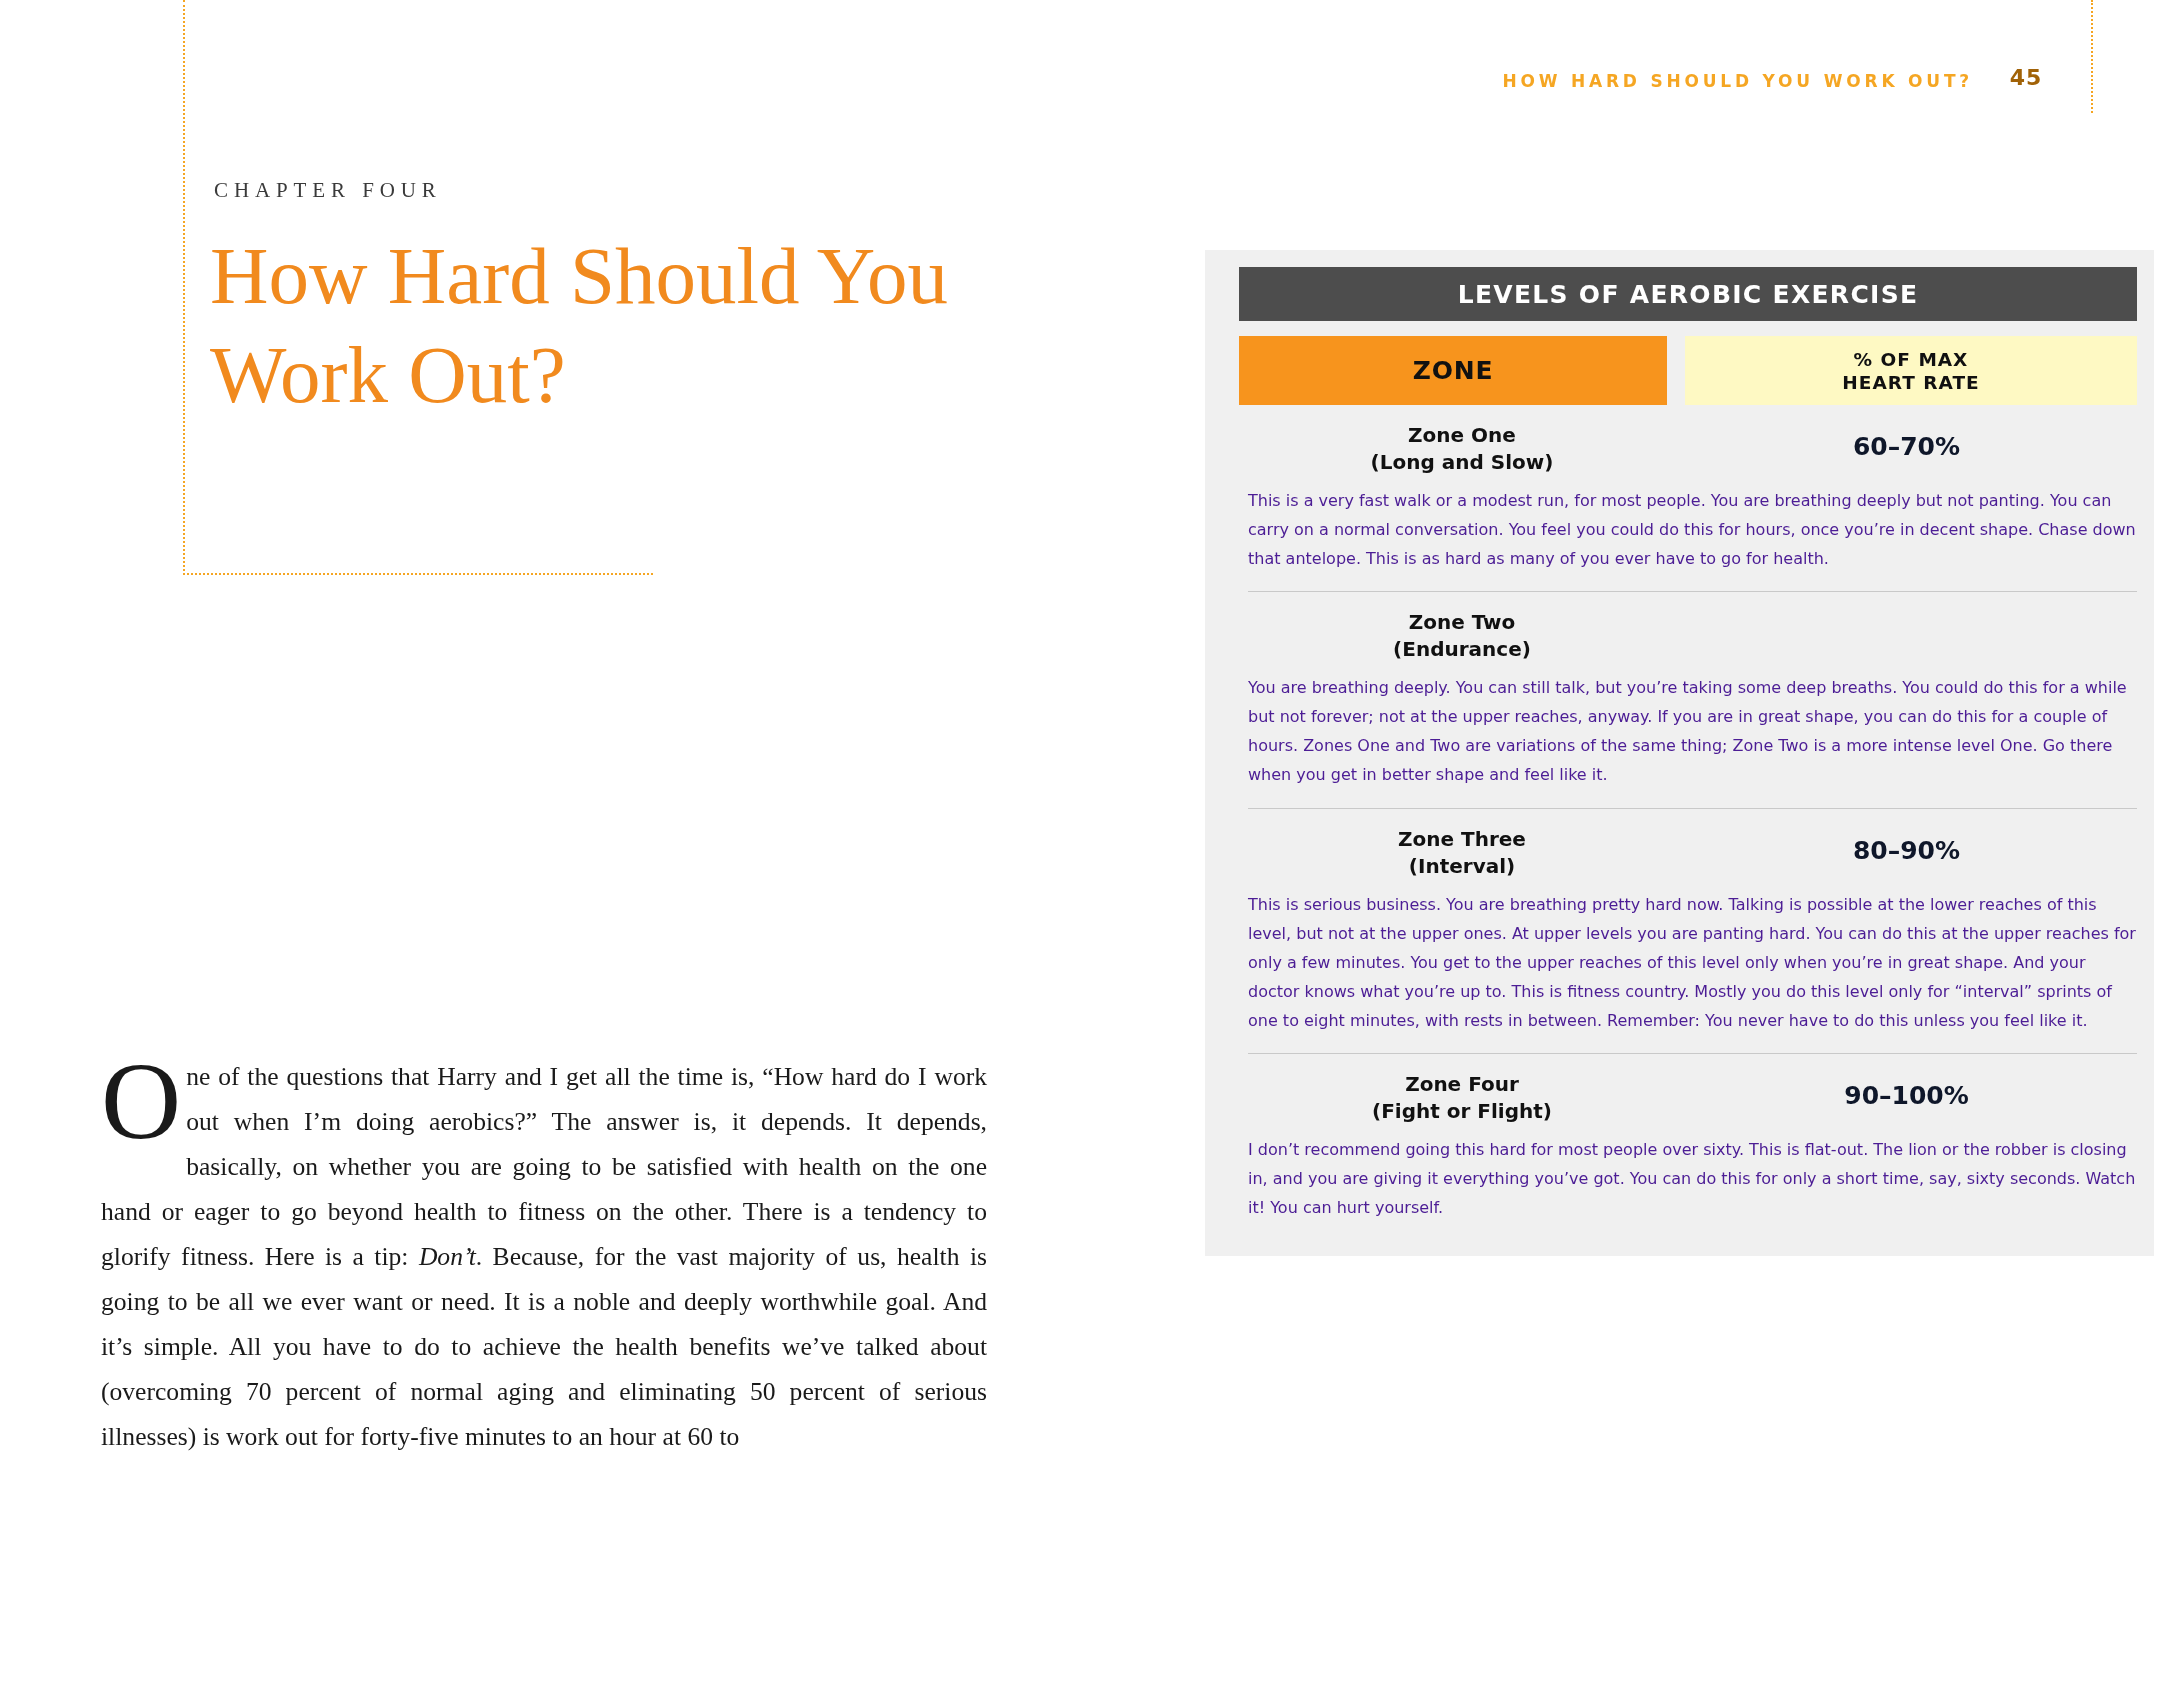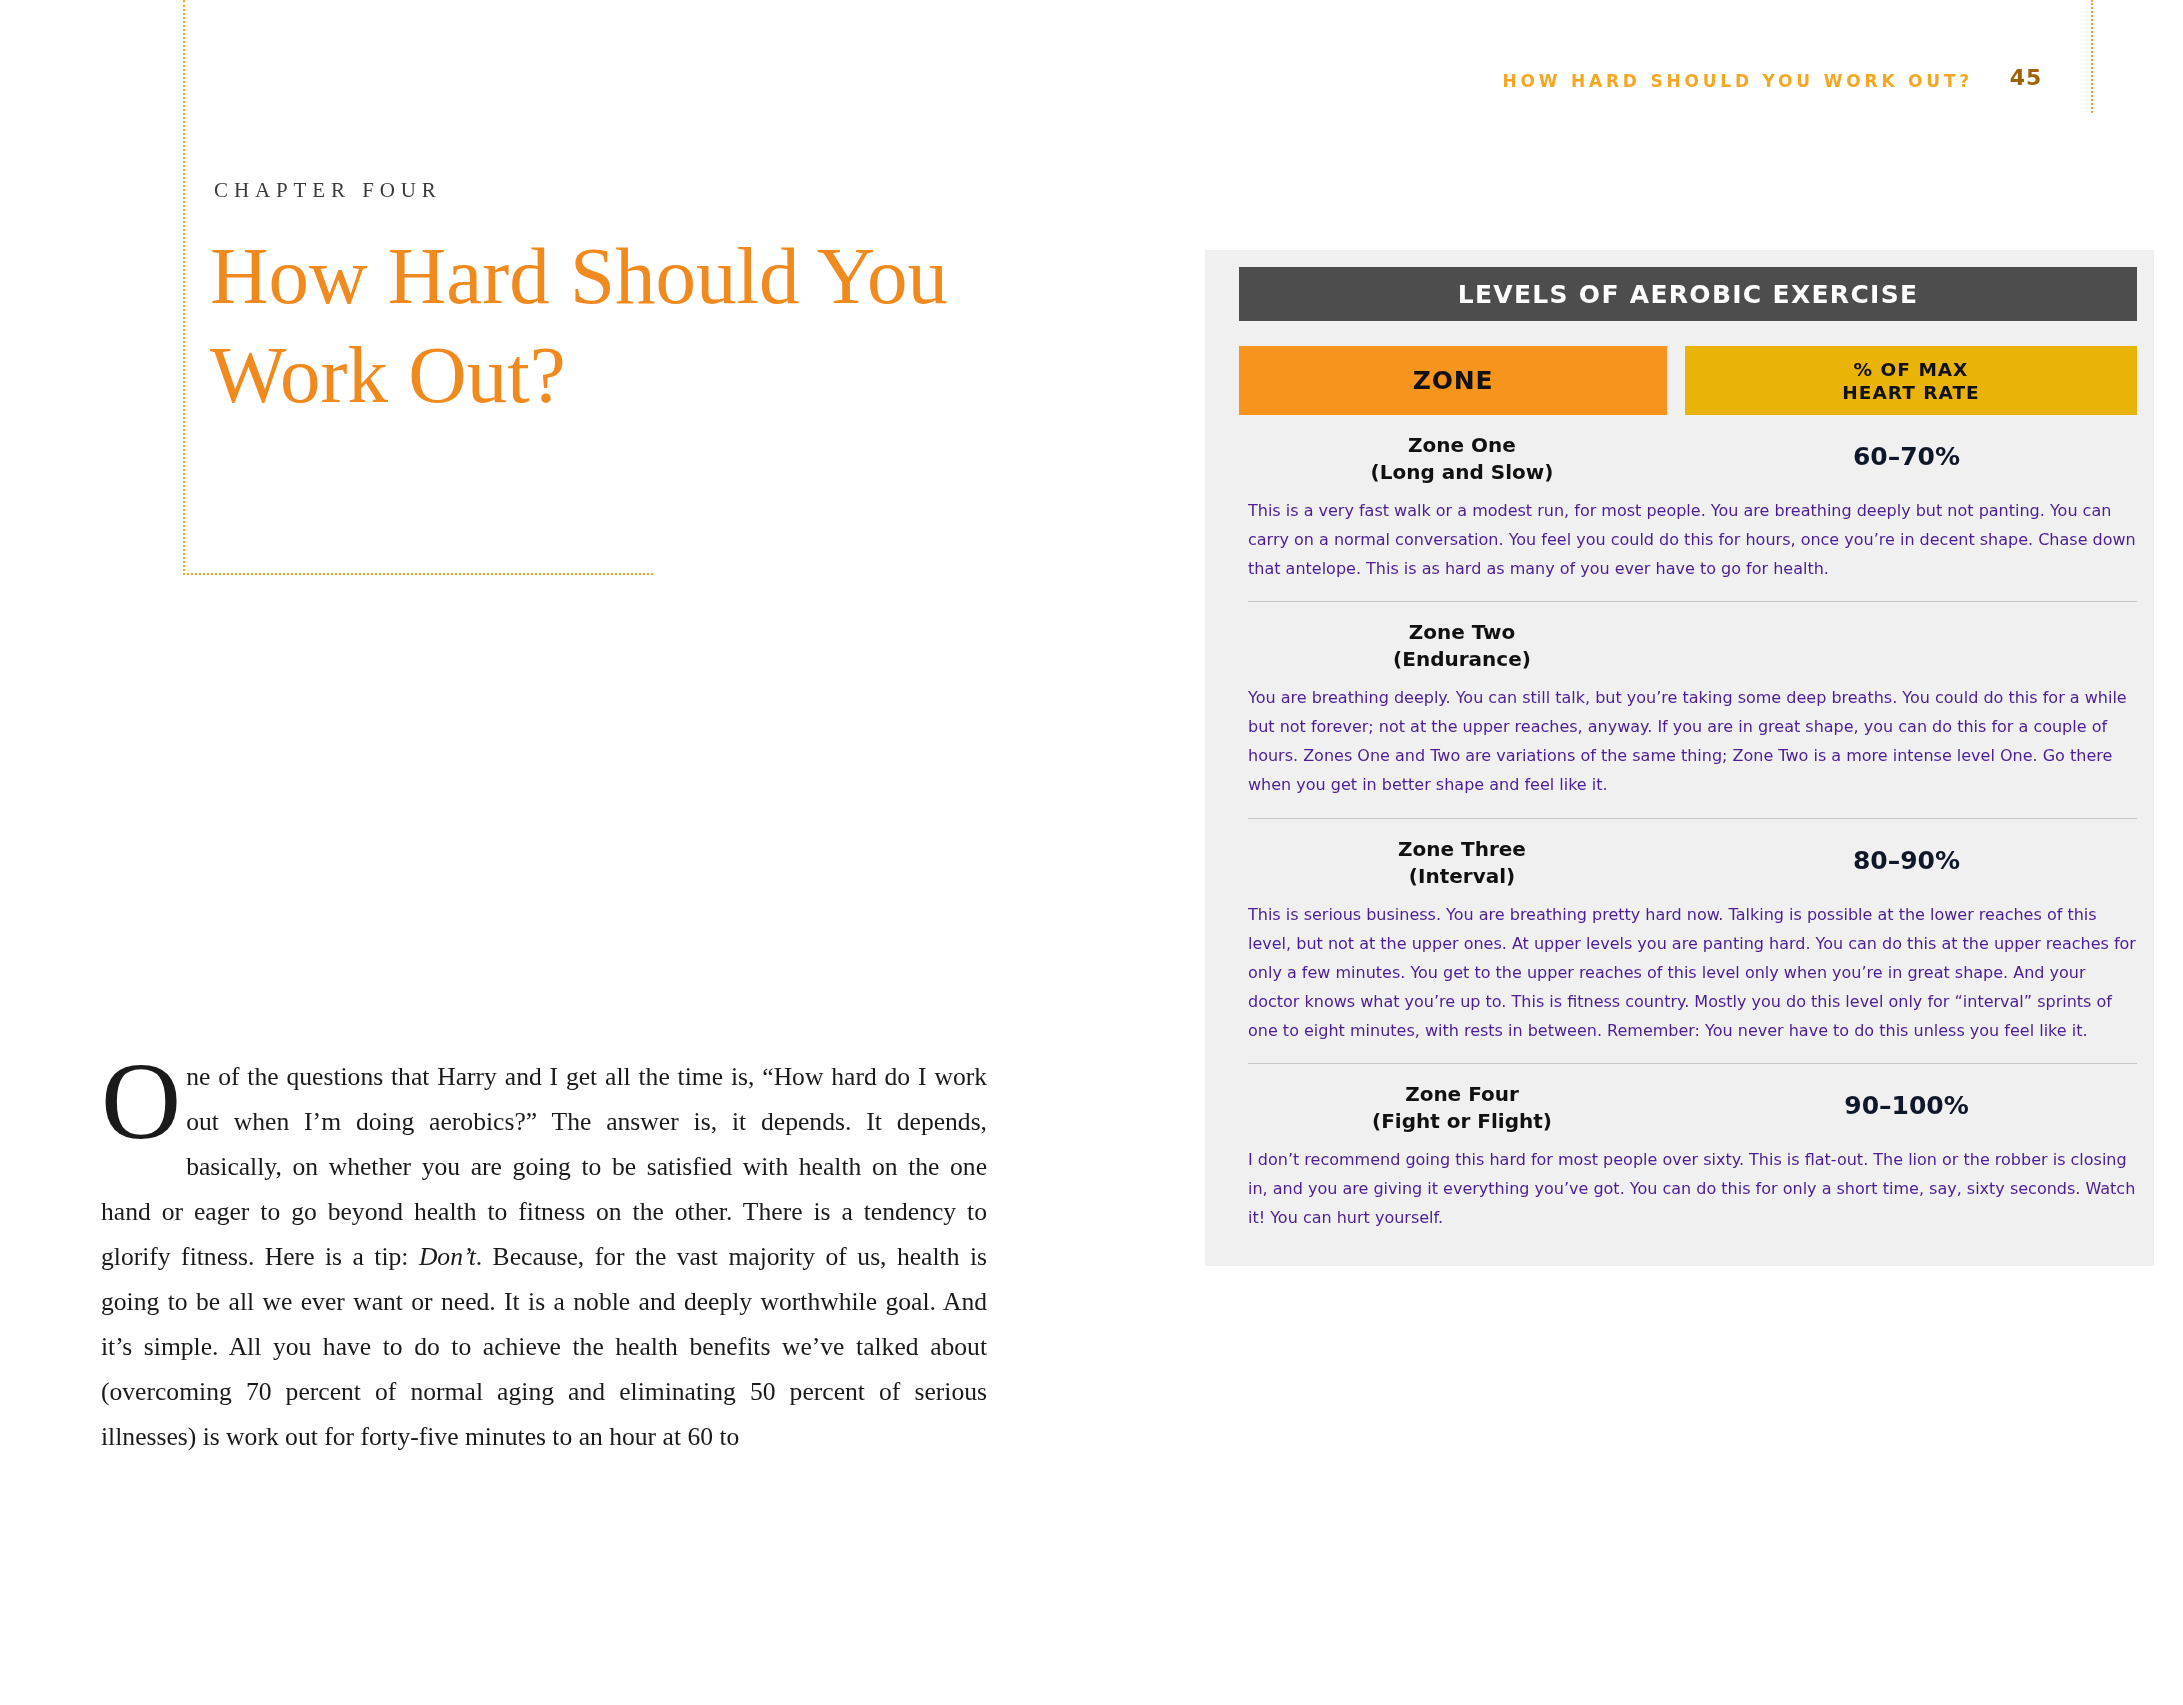--- a/index.html
+++ b/index.html
@@ -116,38 +116,38 @@
     color: #ffffff;
     text-align: center;
     font-family: "DejaVu Sans", sans-serif;
     font-weight: bold;
     font-size: 25px;
     letter-spacing: 1.3px;
     padding: 12.6px 0 12.6px 0;
   }
   .col-head-row {
     display: flex;
-    margin-top: 25px;
+    margin-top: 15px;
     gap: 18px;
   }
   .col-head-zone {
     background: #F7941D;
     flex: 0 0 428px;
     color: #111;
     font-family: "DejaVu Sans", sans-serif;
     font-weight: bold;
     font-size: 25px;
     letter-spacing: 0.8px;
     display: flex;
     align-items: center;
     justify-content: center;
     height: 69px;
   }
   .col-head-pct {
-    background: #eab308;
+    background: #fef9c3;
     flex: 1 1 auto;
     color: #111;
     font-family: "DejaVu Sans", sans-serif;
     font-weight: bold;
     font-size: 18.5px;
     letter-spacing: 1px;
     line-height: 1.25;
     display: flex;
     align-items: center;
     justify-content: center;

